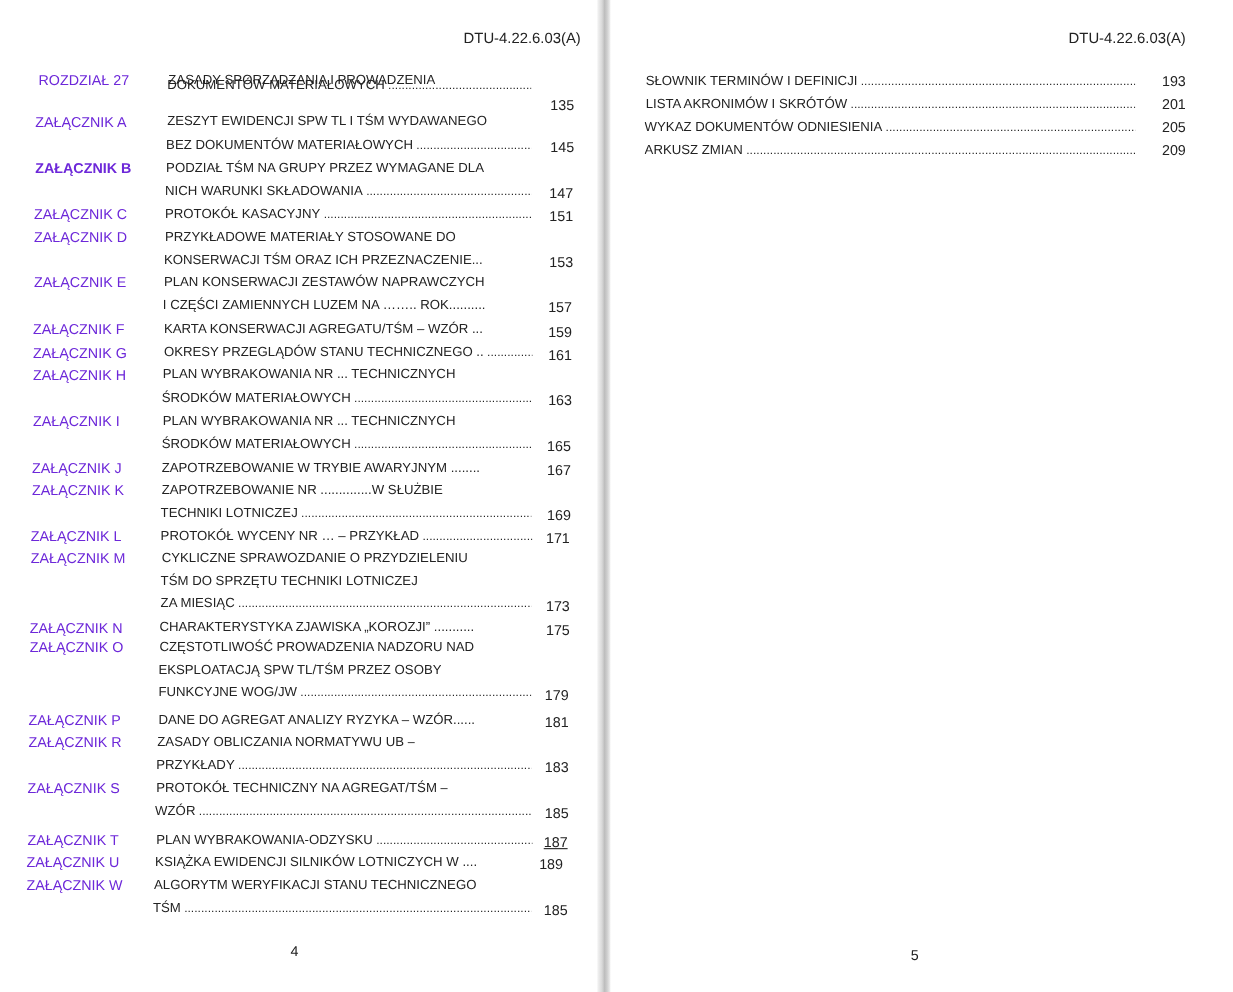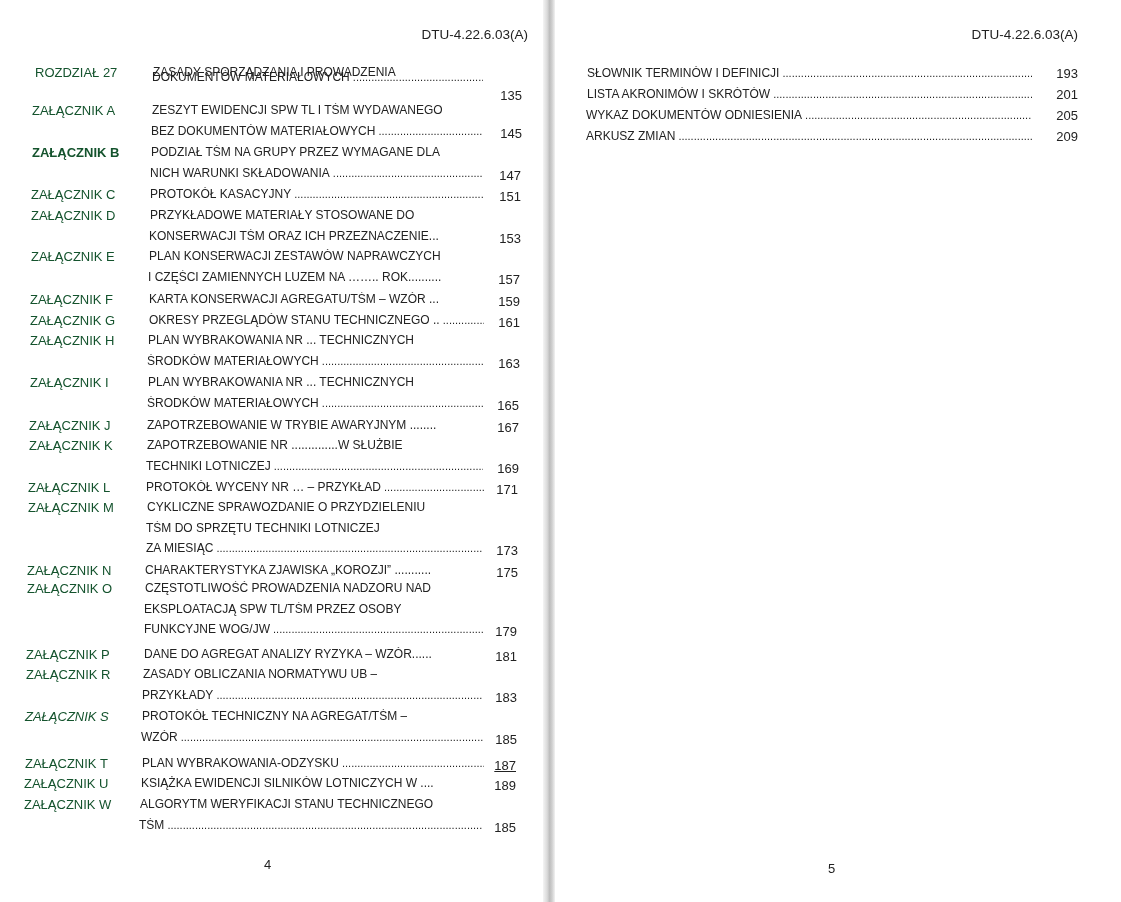--- a/index.html
+++ b/index.html
@@ -18,21 +18,21 @@
     }
     .header {
       position: absolute; top: 27px; font-size: 13.5px; color: #222;
     }
     .page-left .header { right: 20px; }
     .page-right .header { right: 43px; }
 
     .toc-left { position: absolute; left: 0; top: 0; width: 548px; }
     .entry { position: absolute; left: 0; width: 548px; }
     .label {
-      position: absolute; font-size: 13px; color: #14532d; white-space: nowrap;
+      position: absolute; font-size: 13px; color: #6d28d9; white-space: nowrap;
     }
     .line {
       position: absolute; font-size: 12px; color: #222; white-space: nowrap; overflow: hidden;
     }
     .line.dotted::after {
       content: " ......................................................................................................................................................................";
       letter-spacing: 0px; font-size: 11px;
     }
     .pnum {
       position: absolute; font-size: 13px; color: #222; text-align: right; width: 30px;
@@ -144,34 +144,34 @@
         <span class="line" style="left: 144px; top: 0px; width: 340px;">DANE DO AGREGAT ANALIZY RYZYKA – WZÓR......</span>
         <span class="pnum" style="left: 487px; top: 2px;">181</span>
       </div>
       <div class="entry" style="top: 667px;">
         <span class="label" style="left: 26px; top: 0px;">ZAŁĄCZNIK R</span>
         <span class="line" style="left: 143px; top: 0px;">ZASADY OBLICZANIA NORMATYWU UB –</span>
         <span class="line dotted" style="left: 142px; top: 20.5px; width: 341px;">PRZYKŁADY</span>
         <span class="pnum" style="left: 487px; top: 22.5px;">183</span>
       </div>
       <div class="entry" style="top: 709px;">
-        <span class="label" style="left: 25px; top: 0px; font-style: italic;">ZAŁĄCZNIK S</span>
+        <span class="label" style="left: 25px; top: 0px;">ZAŁĄCZNIK S</span>
         <span class="line" style="left: 142px; top: 0px;">PROTOKÓŁ TECHNICZNY NA AGREGAT/TŚM –</span>
         <span class="line dotted" style="left: 141px; top: 20.5px; width: 342px;">WZÓR</span>
         <span class="pnum" style="left: 487px; top: 22.5px;">185</span>
       </div>
       <div class="entry" style="top: 756px;">
         <span class="label" style="left: 25px; top: 0px;">ZAŁĄCZNIK T</span>
         <span class="line dotted" style="left: 142px; top: 0px; width: 342px;">PLAN WYBRAKOWANIA-ODZYSKU</span>
         <span class="pnum" style="left: 486px; top: 2px; text-decoration: underline;">187</span>
       </div>
       <div class="entry" style="top: 776px;">
         <span class="label" style="left: 24px; top: 0px;">ZAŁĄCZNIK U</span>
         <span class="line" style="left: 141px; top: 0px; width: 343px;">KSIĄŻKA EWIDENCJI SILNIKÓW LOTNICZYCH W ....</span>
-        <span class="pnum" style="left: 486px; top: 2px;">189</span>
+        <span class="pnum" style="left: 486px; top: 2px; text-align: center;">189</span>
       </div>
       <div class="entry" style="top: 797px;">
         <span class="label" style="left: 24px; top: 0px;">ZAŁĄCZNIK W</span>
         <span class="line" style="left: 140px; top: 0px;">ALGORYTM WERYFIKACJI STANU TECHNICZNEGO</span>
         <span class="line dotted" style="left: 139px; top: 20.5px; width: 344px;">TŚM</span>
         <span class="pnum" style="left: 486px; top: 22.5px;">185</span>
       </div>
     </div>
   <div class="footer-num" style="left:264px;">4</div>
 </div>

